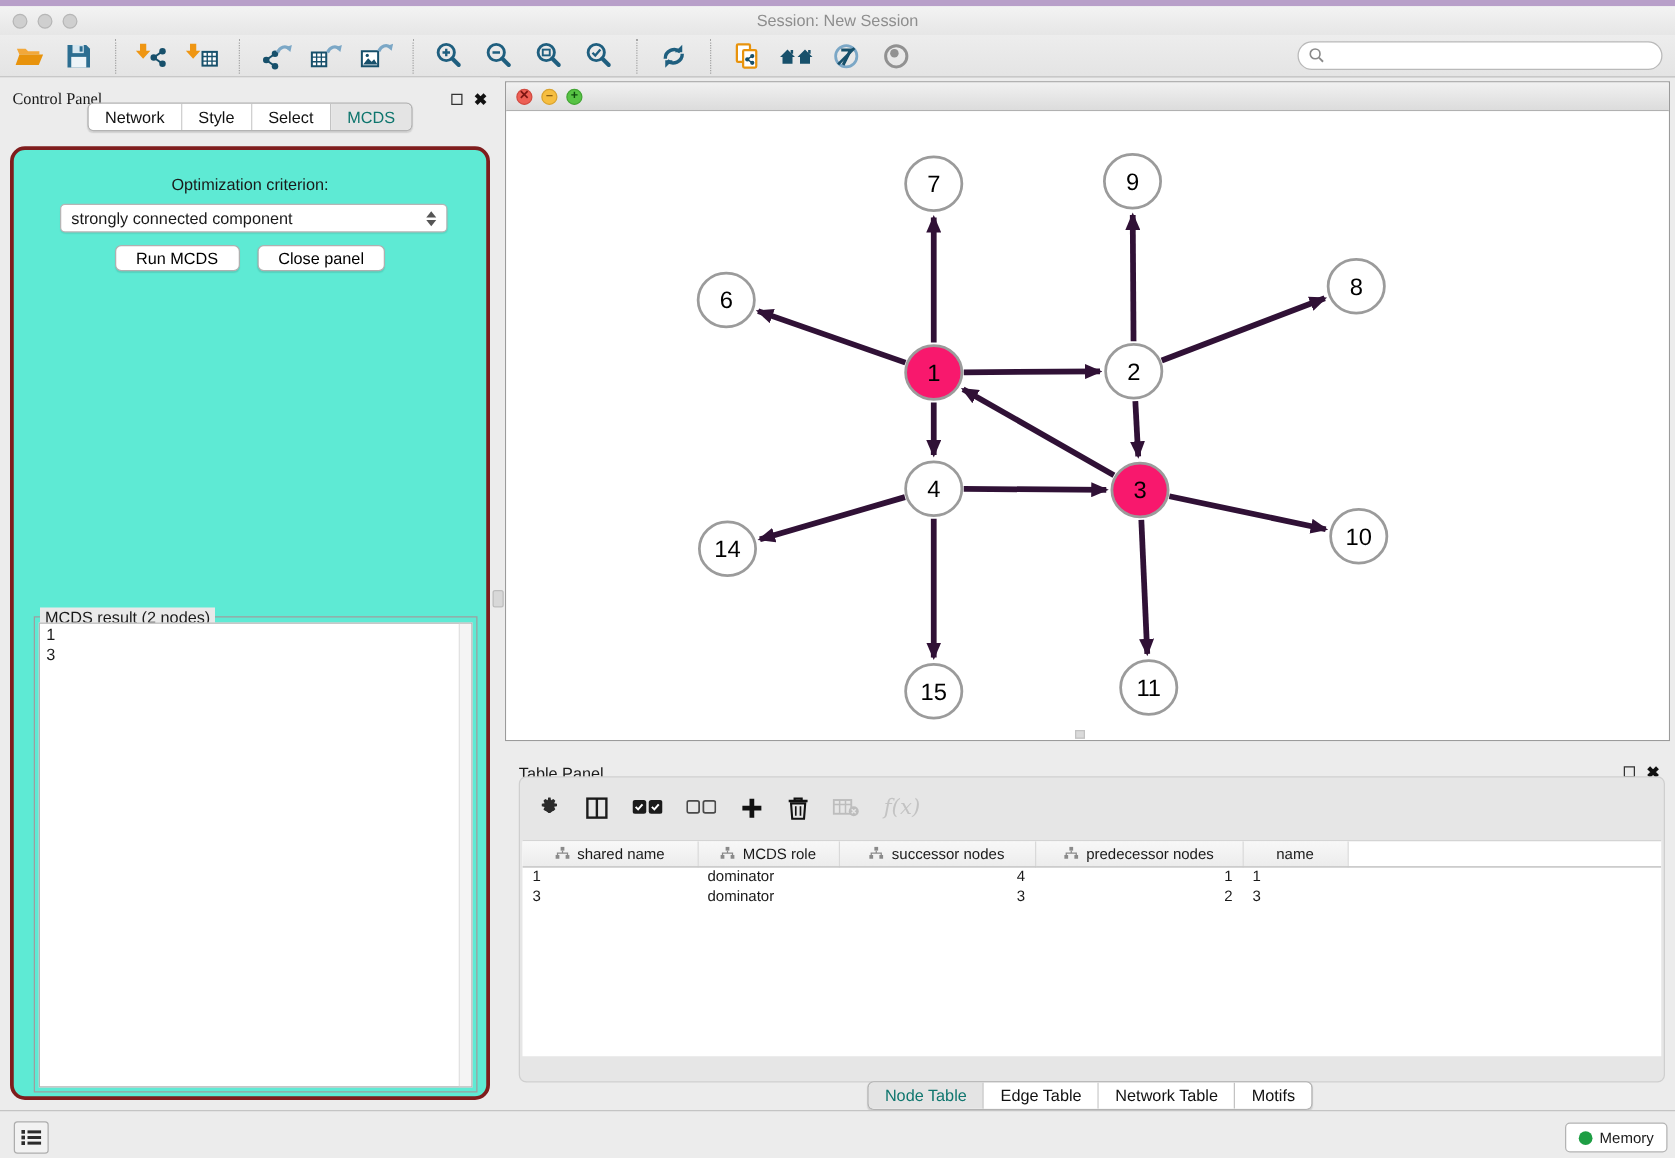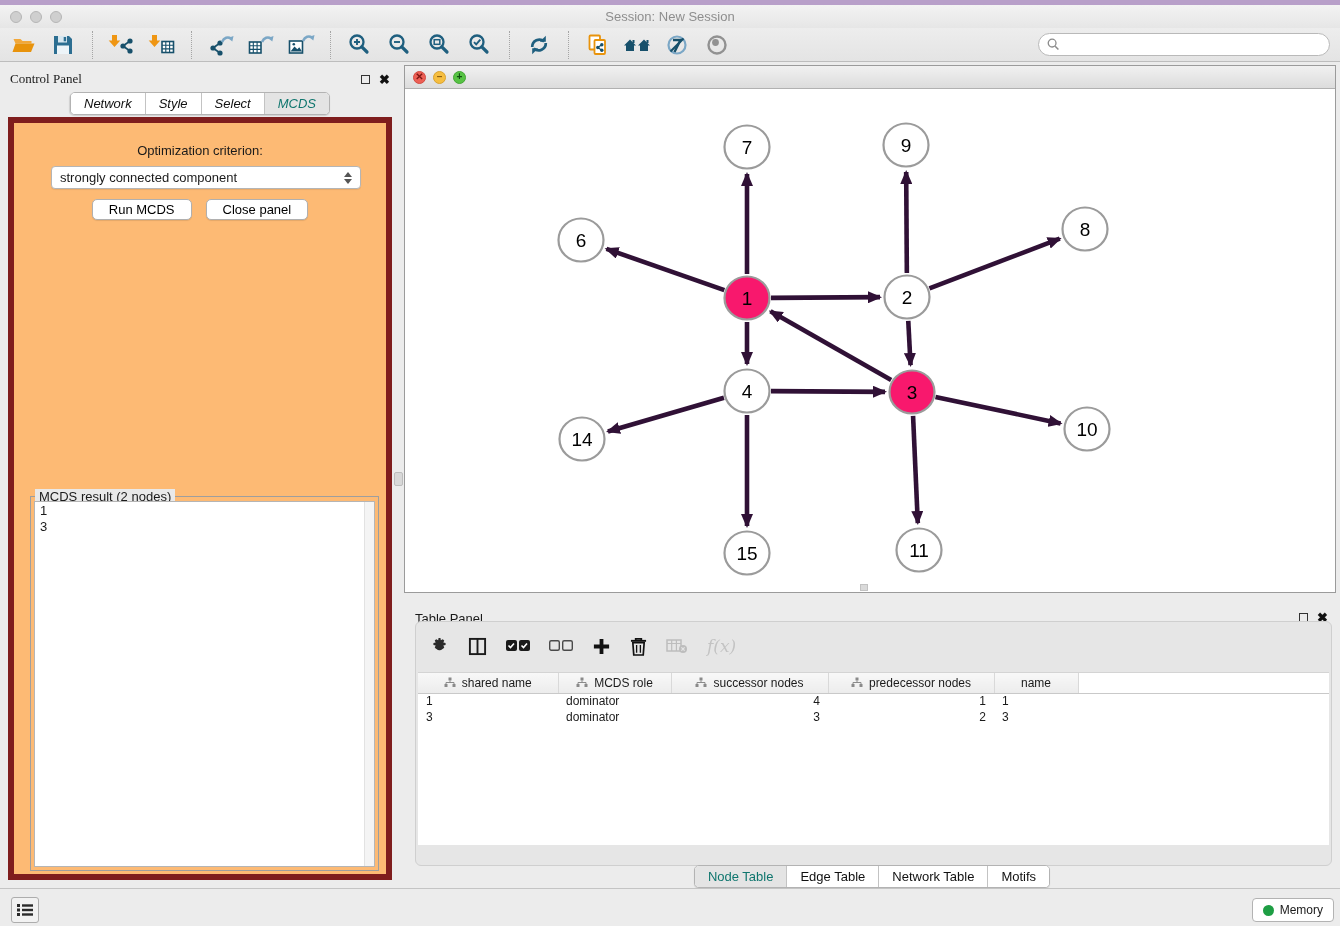--- a/index.html
+++ b/index.html
@@ -30,24 +30,24 @@
   .panel-btns { margin-left:auto; display:flex; gap:9px; align-items:center; }
   .float-ico { width:9px; height:9px; border:1.5px solid #333; display:inline-block; }
   .close-ico { font-size:13px; font-weight:bold; color:#111; line-height:1; }
 
   .segmented { display:flex; border:1px solid #b3b3b3; border-radius:5px; overflow:hidden;
                background:#fff; box-shadow:0 1px 1px rgba(0,0,0,.12); }
   .segment { padding:3px 13px; font-size:13px; border-right:1px solid #c3c3c3; background:#fff;
              color:#111; white-space:nowrap; }
   .segment:last-child { border-right:none; }
   .segment.sel-gray { background:#e4e4e4; color:#0f766e; }
-  .cp-tabs { position:absolute; top:30px; left:50%; transform:translateX(-50%); z-index:2;font-style:italic; }
-
-  .cp-body { position:absolute; left:8px; right:8px; top:55px; bottom:8px; background:#fdba74;
-             border:6px solid #7f1d1d; border-radius:0; }
+  .cp-tabs { position:absolute; top:20px; left:50%; transform:translateX(-50%); z-index:2; }
+
+  .cp-body { position:absolute; left:8px; right:8px; top:55px; bottom:8px; background:#5eead4;
+             border:3px solid #7f1d1d; border-radius:12px; }
   .opt-label { position:absolute; top:20px; left:0; right:0; text-align:center; font-size:13px; }
   .cp-dropdown { position:absolute; top:43px; left:37px; width:310px; height:23px; background:#fff;
                  border:1px solid #b5b5b5; border-radius:4px; display:flex; align-items:center;
                  padding:0 8px; font-size:13px; box-shadow:0 1px 1px rgba(0,0,0,.08); }
   .updown { margin-left:auto; display:flex; flex-direction:column; gap:2px; }
   .tri-up { width:0;height:0;border-left:4px solid transparent;border-right:4px solid transparent;border-bottom:5px solid #555; }
   .tri-down { width:0;height:0;border-left:4px solid transparent;border-right:4px solid transparent;border-top:5px solid #555; }
   .cp-buttons { position:absolute; top:76px; left:0; right:0; display:flex; justify-content:center; gap:14px; }
   .mac-btn { background:#fff; border:1px solid #b0b0b0; border-radius:5px; font-size:13px;
              font-family:inherit; padding:2px 16px; box-shadow:0 1px 1px rgba(0,0,0,.1); }

